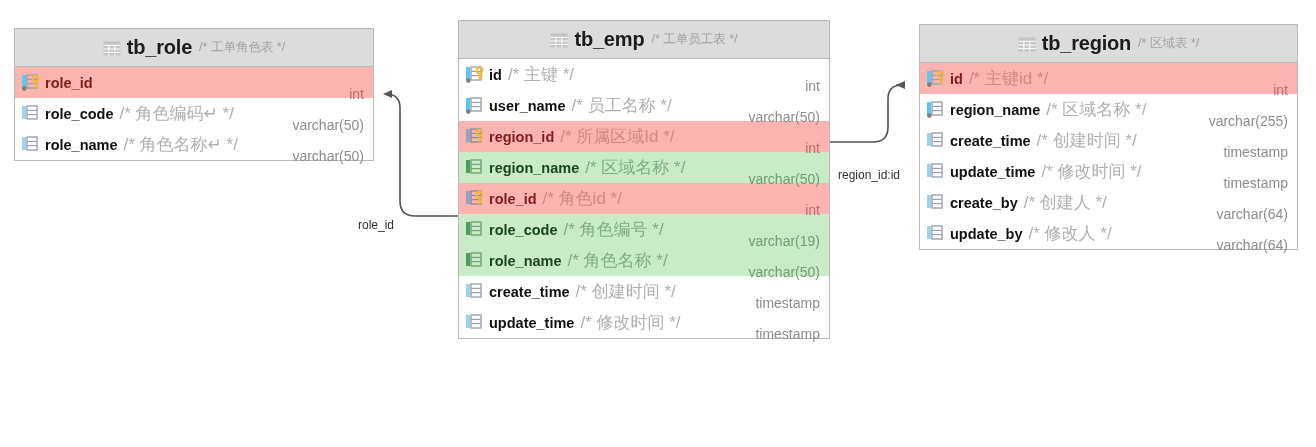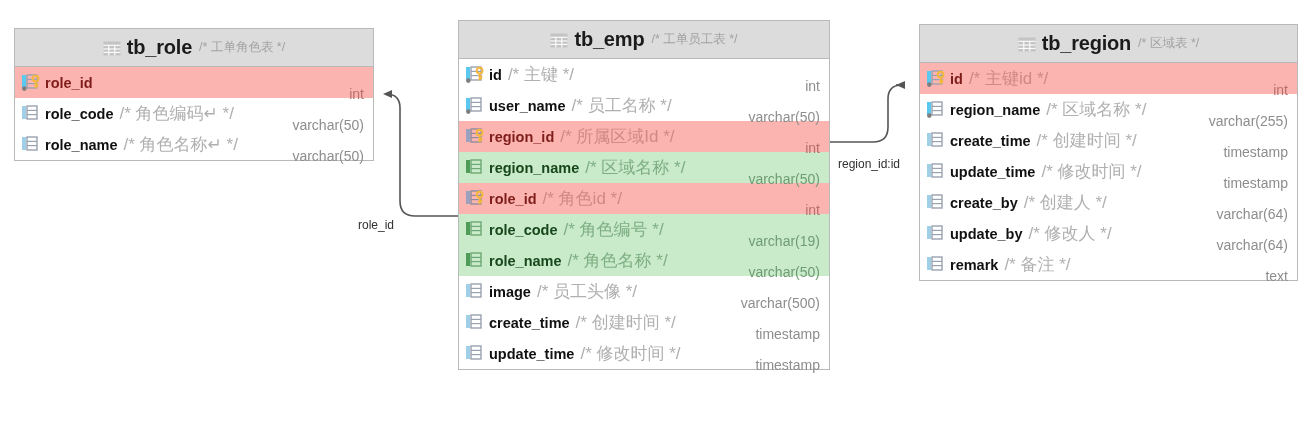--- a/index.html
+++ b/index.html
@@ -306,34 +306,20 @@
       <div class="col-row">
         <span class="col-icon">
           <svg width="20" height="18" viewBox="0 0 20 18">
 
     <rect x="0" y="1" width="4" height="13" fill="#9fd0e8"></rect>
     <rect x="5" y="1" width="10" height="13" fill="none" stroke="#9aa2b0" stroke-width="1.4"></rect>
     <line x1="5" y1="5.4" x2="15" y2="5.4" stroke="#9aa2b0" stroke-width="1.2"></line>
     <line x1="5" y1="9.6" x2="15" y2="9.6" stroke="#9aa2b0" stroke-width="1.2"></line>
           </svg>
         </span>
-        <span class="col-name">image</span>
-        <span class="col-comment">/* 员工头像 */</span>
-        <span class="col-type">varchar(500)</span>
-      </div>
-      <div class="col-row">
-        <span class="col-icon">
-          <svg width="20" height="18" viewBox="0 0 20 18">
-
-    <rect x="0" y="1" width="4" height="13" fill="#9fd0e8"></rect>
-    <rect x="5" y="1" width="10" height="13" fill="none" stroke="#9aa2b0" stroke-width="1.4"></rect>
-    <line x1="5" y1="5.4" x2="15" y2="5.4" stroke="#9aa2b0" stroke-width="1.2"></line>
-    <line x1="5" y1="9.6" x2="15" y2="9.6" stroke="#9aa2b0" stroke-width="1.2"></line>
-          </svg>
-        </span>
         <span class="col-name">create_time</span>
         <span class="col-comment">/* 创建时间 */</span>
         <span class="col-type">timestamp</span>
       </div>
       <div class="col-row">
         <span class="col-icon">
           <svg width="20" height="18" viewBox="0 0 20 18">
 
     <rect x="0" y="1" width="4" height="13" fill="#9fd0e8"></rect>
     <rect x="5" y="1" width="10" height="13" fill="none" stroke="#9aa2b0" stroke-width="1.4"></rect>
@@ -443,34 +429,20 @@
 
     <rect x="0" y="1" width="4" height="13" fill="#9fd0e8"></rect>
     <rect x="5" y="1" width="10" height="13" fill="none" stroke="#9aa2b0" stroke-width="1.4"></rect>
     <line x1="5" y1="5.4" x2="15" y2="5.4" stroke="#9aa2b0" stroke-width="1.2"></line>
     <line x1="5" y1="9.6" x2="15" y2="9.6" stroke="#9aa2b0" stroke-width="1.2"></line>
           </svg>
         </span>
         <span class="col-name">update_by</span>
         <span class="col-comment">/* 修改人 */</span>
         <span class="col-type">varchar(64)</span>
-      </div>
-      <div class="col-row">
-        <span class="col-icon">
-          <svg width="20" height="18" viewBox="0 0 20 18">
-
-    <rect x="0" y="1" width="4" height="13" fill="#9fd0e8"></rect>
-    <rect x="5" y="1" width="10" height="13" fill="none" stroke="#9aa2b0" stroke-width="1.4"></rect>
-    <line x1="5" y1="5.4" x2="15" y2="5.4" stroke="#9aa2b0" stroke-width="1.2"></line>
-    <line x1="5" y1="9.6" x2="15" y2="9.6" stroke="#9aa2b0" stroke-width="1.2"></line>
-          </svg>
-        </span>
-        <span class="col-name">remark</span>
-        <span class="col-comment">/* 备注 */</span>
-        <span class="col-type">text</span>
       </div>
     </div>
   </div>
 
 <svg class="connector-layer" width="1316" height="447" viewBox="0 0 1316 447">
   <defs>
     <marker id="arrowL" markerWidth="10" markerHeight="10" refX="9" refY="4" orient="auto" markerUnits="userSpaceOnUse">
       <path d="M 9 0 L 0 4 L 9 8 z" fill="#555555"></path>
     </marker>
     <marker id="arrowR" markerWidth="10" markerHeight="10" refX="9" refY="4" orient="auto" markerUnits="userSpaceOnUse">
@@ -478,14 +450,14 @@
     </marker>
   </defs>
   <g id="edges-root">
       <path d="M 458 216 L 415 216 Q 400 216 400 201 L 400 108 Q 400 94 386 94 L 392 94" fill="none" stroke="#555555" stroke-width="1.6" marker-end="url(#arrowL)"></path>
       <path d="M 830 142 L 873 142 Q 888 142 888 127 L 888 99 Q 888 85 902 85 L 896 85" fill="none" stroke="#555555" stroke-width="1.6" marker-end="url(#arrowR)"></path>
     </g>
 </svg>
 
 <div id="edge-labels-root">
     <div class="edge-label" style="left: 358px; top: 218px;">role_id</div>
-    <div class="edge-label" style="left: 838px; top: 157px;">region_id:id</div>
+    <div class="edge-label" style="left: 838px; top: 168px;">region_id:id</div>
   </div>
 
 </body></html>

